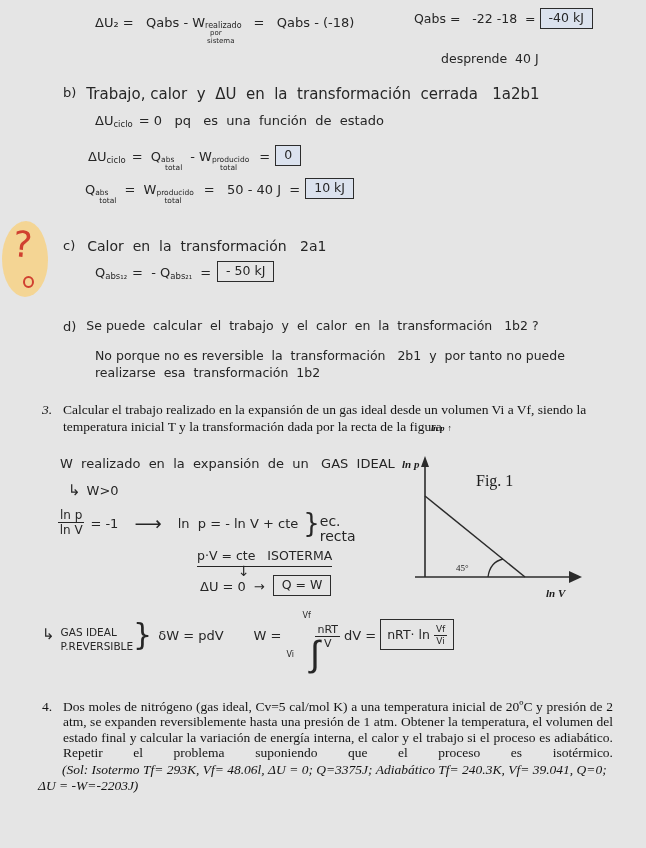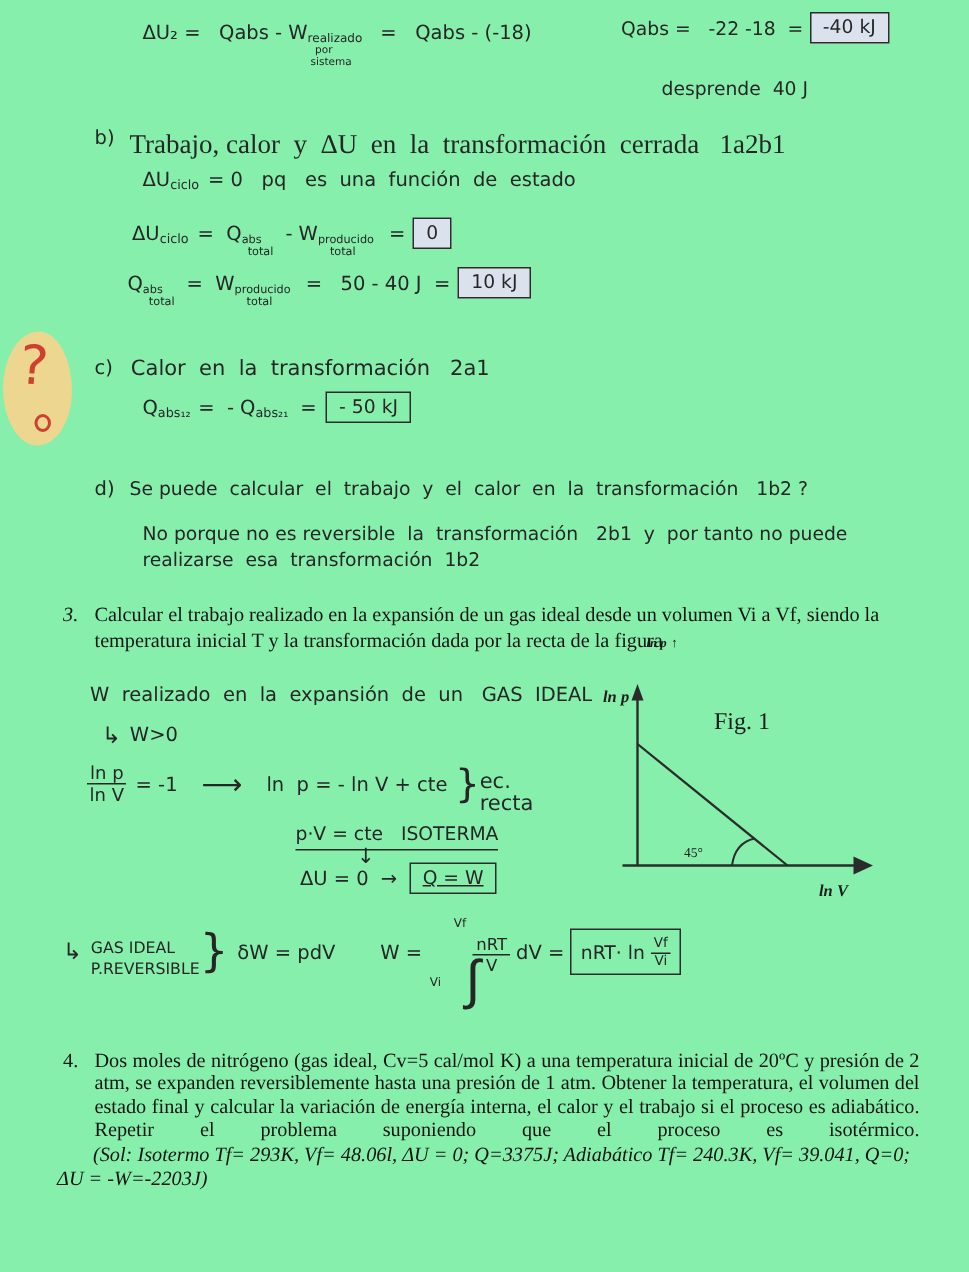--- a/index.html
+++ b/index.html
@@ -1,17 +1,17 @@
 <!DOCTYPE html>
 <html style="--ink: #262626; --printed: #141414; --boxfill: #dbe2ee; --yellow: #f5d48d; --red: #d04030;"><head>
 <meta charset="utf-8">
 <style>
   html,body{margin:0;padding:0;}
   body{width:646px;height:848px;background:#ffffff;position:relative;overflow:hidden;}
-  #page{position:absolute;inset:0;background:#86efac;}
+  #page{position:absolute;inset:0;background:#e5e5e5;}
   .abs{position:absolute;}
   .hw{font-family:"DejaVu Sans",sans-serif;color:var(--ink);font-size:13px;white-space:pre;line-height:1.35;}
   .hw-sm{font-size:12.5px;}
   .pr{font-family:"Liberation Serif",serif;color:var(--printed);font-size:13.5px;white-space:pre;}
   .row{display:flex;align-items:flex-start;}
   .box{border:1.6px solid #2c2c2c;padding:0 8px;font-size:12.5px;line-height:1.5;white-space:pre;}
   .box.blue{background:var(--boxfill);}
   .sub{display:inline-block;margin-top:7px;font-size:8.5px;}
   .substack{display:inline-flex;flex-direction:column;line-height:1.05;margin-top:8px;font-size:7.5px;text-align:left;}
   .frac{display:inline-flex;flex-direction:column;align-items:center;line-height:1.2;font-size:12px;white-space:pre;}
@@ -45,21 +45,21 @@
   </div>
 
   <div class="abs row hw hw-sm" style="left:414px;top:11px;">
     <span>Qabs =   -22 -18  =</span>
     <span class="box blue" style="margin-left:4px;margin-top:-3px;">-40 kJ</span>
   </div>
   <div class="abs hw hw-sm" style="left:441px;top:51px;">desprende  40 J</div>
 
   <div class="abs row hw" style="left:63px;top:84px;">
     <span>b)</span>
-    <span style="margin-left:10px;font-size:18px;font-family:Liberation Serif, serif;">Trabajo, calor  y  ΔU  en  la  transformación  cerrada   1a2b1</span>
+    <span style="margin-left:10px;font-size:15px;">Trabajo, calor  y  ΔU  en  la  transformación  cerrada   1a2b1</span>
   </div>
 
   <div class="abs row hw" style="left:95px;top:112px;">
     <span>ΔU</span>
     <span class="sub">ciclo</span>
     <span style="margin-left:6px;">= 0   pq   es  una  función  de  estado</span>
   </div>
 
   <div class="abs row hw" style="left:88px;top:148px;">
     <span>ΔU</span>
@@ -145,21 +145,21 @@
       <span>ec.</span>
       <span>recta</span>
     </span>
   </div>
 
   <div class="abs hw underl" style="left:197px;top:548px;font-size:12.5px;">p·V = cte   ISOTERMA</div>
   <div class="abs hw" style="left:238px;top:562px;font-size:14px;">↓</div>
   <div class="abs row hw" style="left:200px;top:578px;">
     <span>ΔU = 0</span>
     <span style="margin:0 8px;">→</span>
-    <span class="box" style="margin-top:-3px;text-decoration:underline;">Q = W</span>
+    <span class="box" style="margin-top:-3px;">Q = W</span>
   </div>
 
   <div class="abs" style="left:400px;top:450px;width:195px;height:152px;">
     <svg width="195" height="152" viewBox="0 0 195 152">
       <text x="2" y="18" font-size="11" font-style="italic" font-weight="bold">ln p</text>
       <text x="76" y="36" font-size="16">Fig. 1</text>
 
       <line x1="25" y1="14" x2="25" y2="127" stroke="#2b2b2b" stroke-width="1.6"></line>
       <polygon points="25,6 21,17 29,17" fill="#2b2b2b"></polygon>
 

